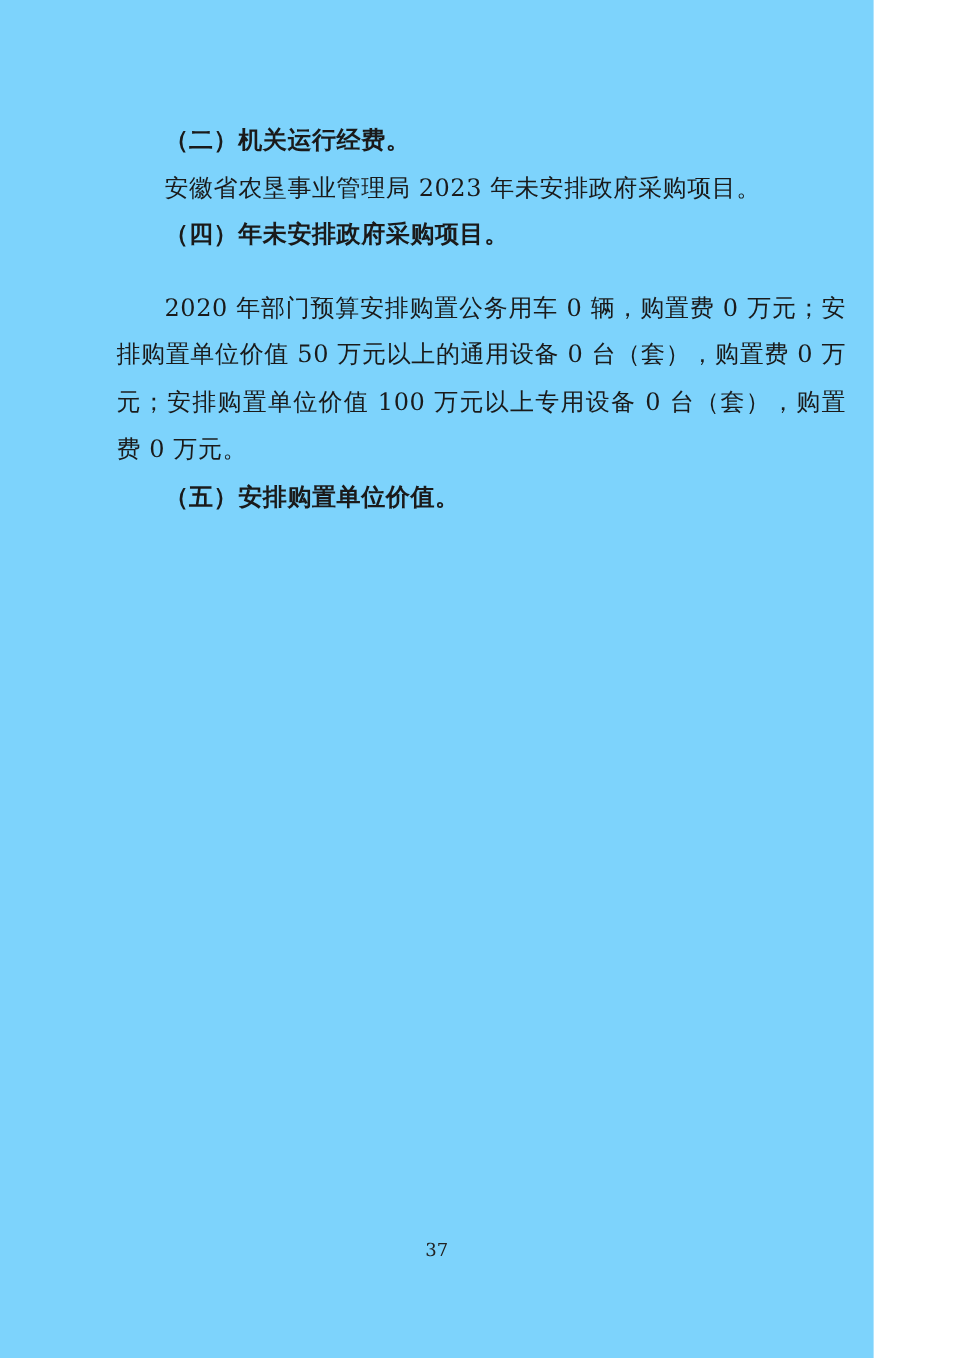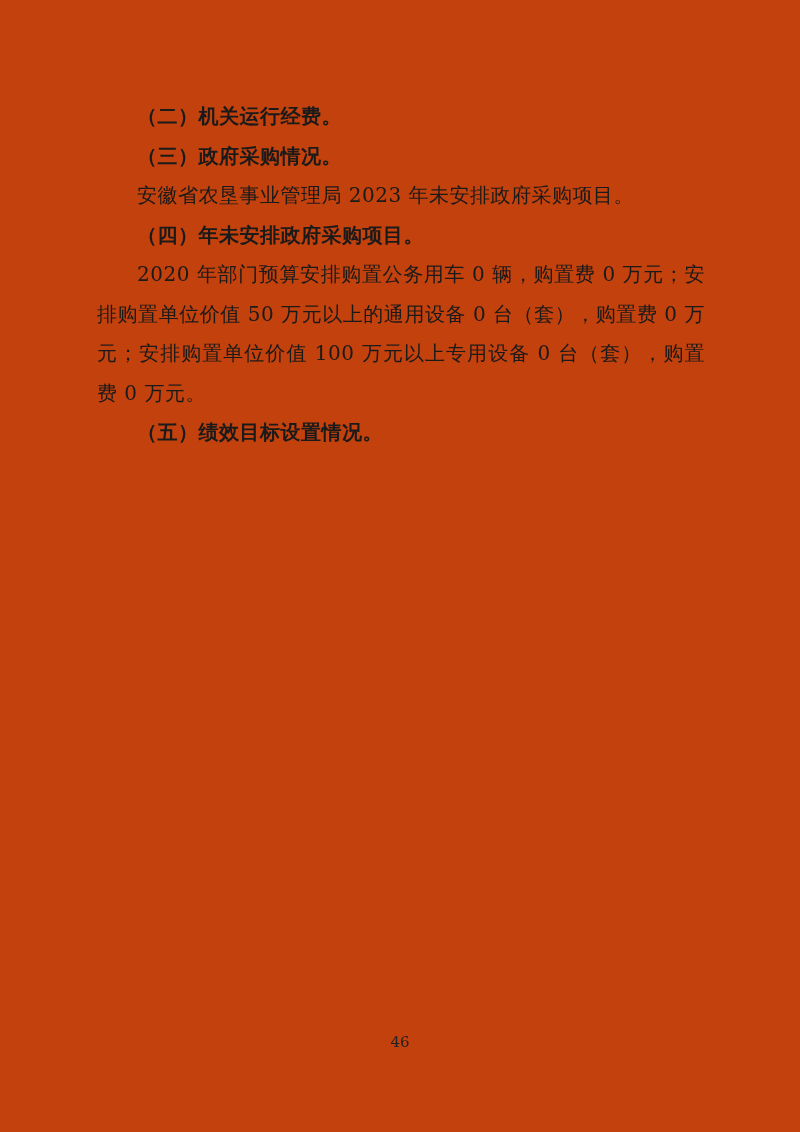--- a/index.html
+++ b/index.html
@@ -3,23 +3,23 @@
 <meta charset="utf-8">
 <style>
   * { box-sizing: border-box; }
   html, body {
     margin: 0;
     padding: 0;
     background: #ffffff;
   }
   .page {
     position: relative;
-    width: 800px;
+    width: 728px;
     height: 1132px;
-    background: #c2410c;
+    background: #7dd3fc;
     overflow: hidden;
     font-family: "DejaVu Serif", "Liberation Serif", serif;
     color: #1a1a1a;
   }
   .content {
     position: absolute;
     left: 97px;
     top: 97px;
     width: 608px;
     font-size: 20px;
@@ -32,41 +32,40 @@
     font-size: 20px;
     font-weight: bold;
     text-indent: 2em;
     text-align: left;
   }
   .para {
     margin: 0;
     text-indent: 2em;
   }
   .para-gap {
-    margin-top: 0;
+    margin-top: 21px;
   }
   .page-number {
     position: absolute;
     top: 1033px;
     left: 0;
     width: 100%;
     text-align: center;
     font-size: 15px;
     line-height: 18px;
     color: #222222;
     font-family: "DejaVu Serif", "Liberation Serif", serif;
   }
 </style>
 </head>
 <body>
 
 <div class="page">
   <div class="content">
     <h3 class="heading">（二）机关运行经费。</h3>
-    <h3 class="heading">（三）政府采购情况。</h3>
     <p class="para">安徽省农垦事业管理局 2023 年未安排政府采购项目。</p>
     <h3 class="heading">（四）年未安排政府采购项目。</h3>
     <p class="para para-gap">2020 年部门预算安排购置公务用车 0 辆，购置费 0 万元；安排购置单位价值 50 万元以上的通用设备 0 台（套），购置费 0 万元；安排购置单位价值 100 万元以上专用设备 0 台（套），购置费 0 万元。</p>
-    <h3 class="heading">（五）绩效目标设置情况。</h3>
+    <h3 class="heading">（五）安排购置单位价值。</h3>
   </div>
 
-  <div class="page-number">46</div>
+  <div class="page-number">37</div>
 </div>
 
 </body></html>

